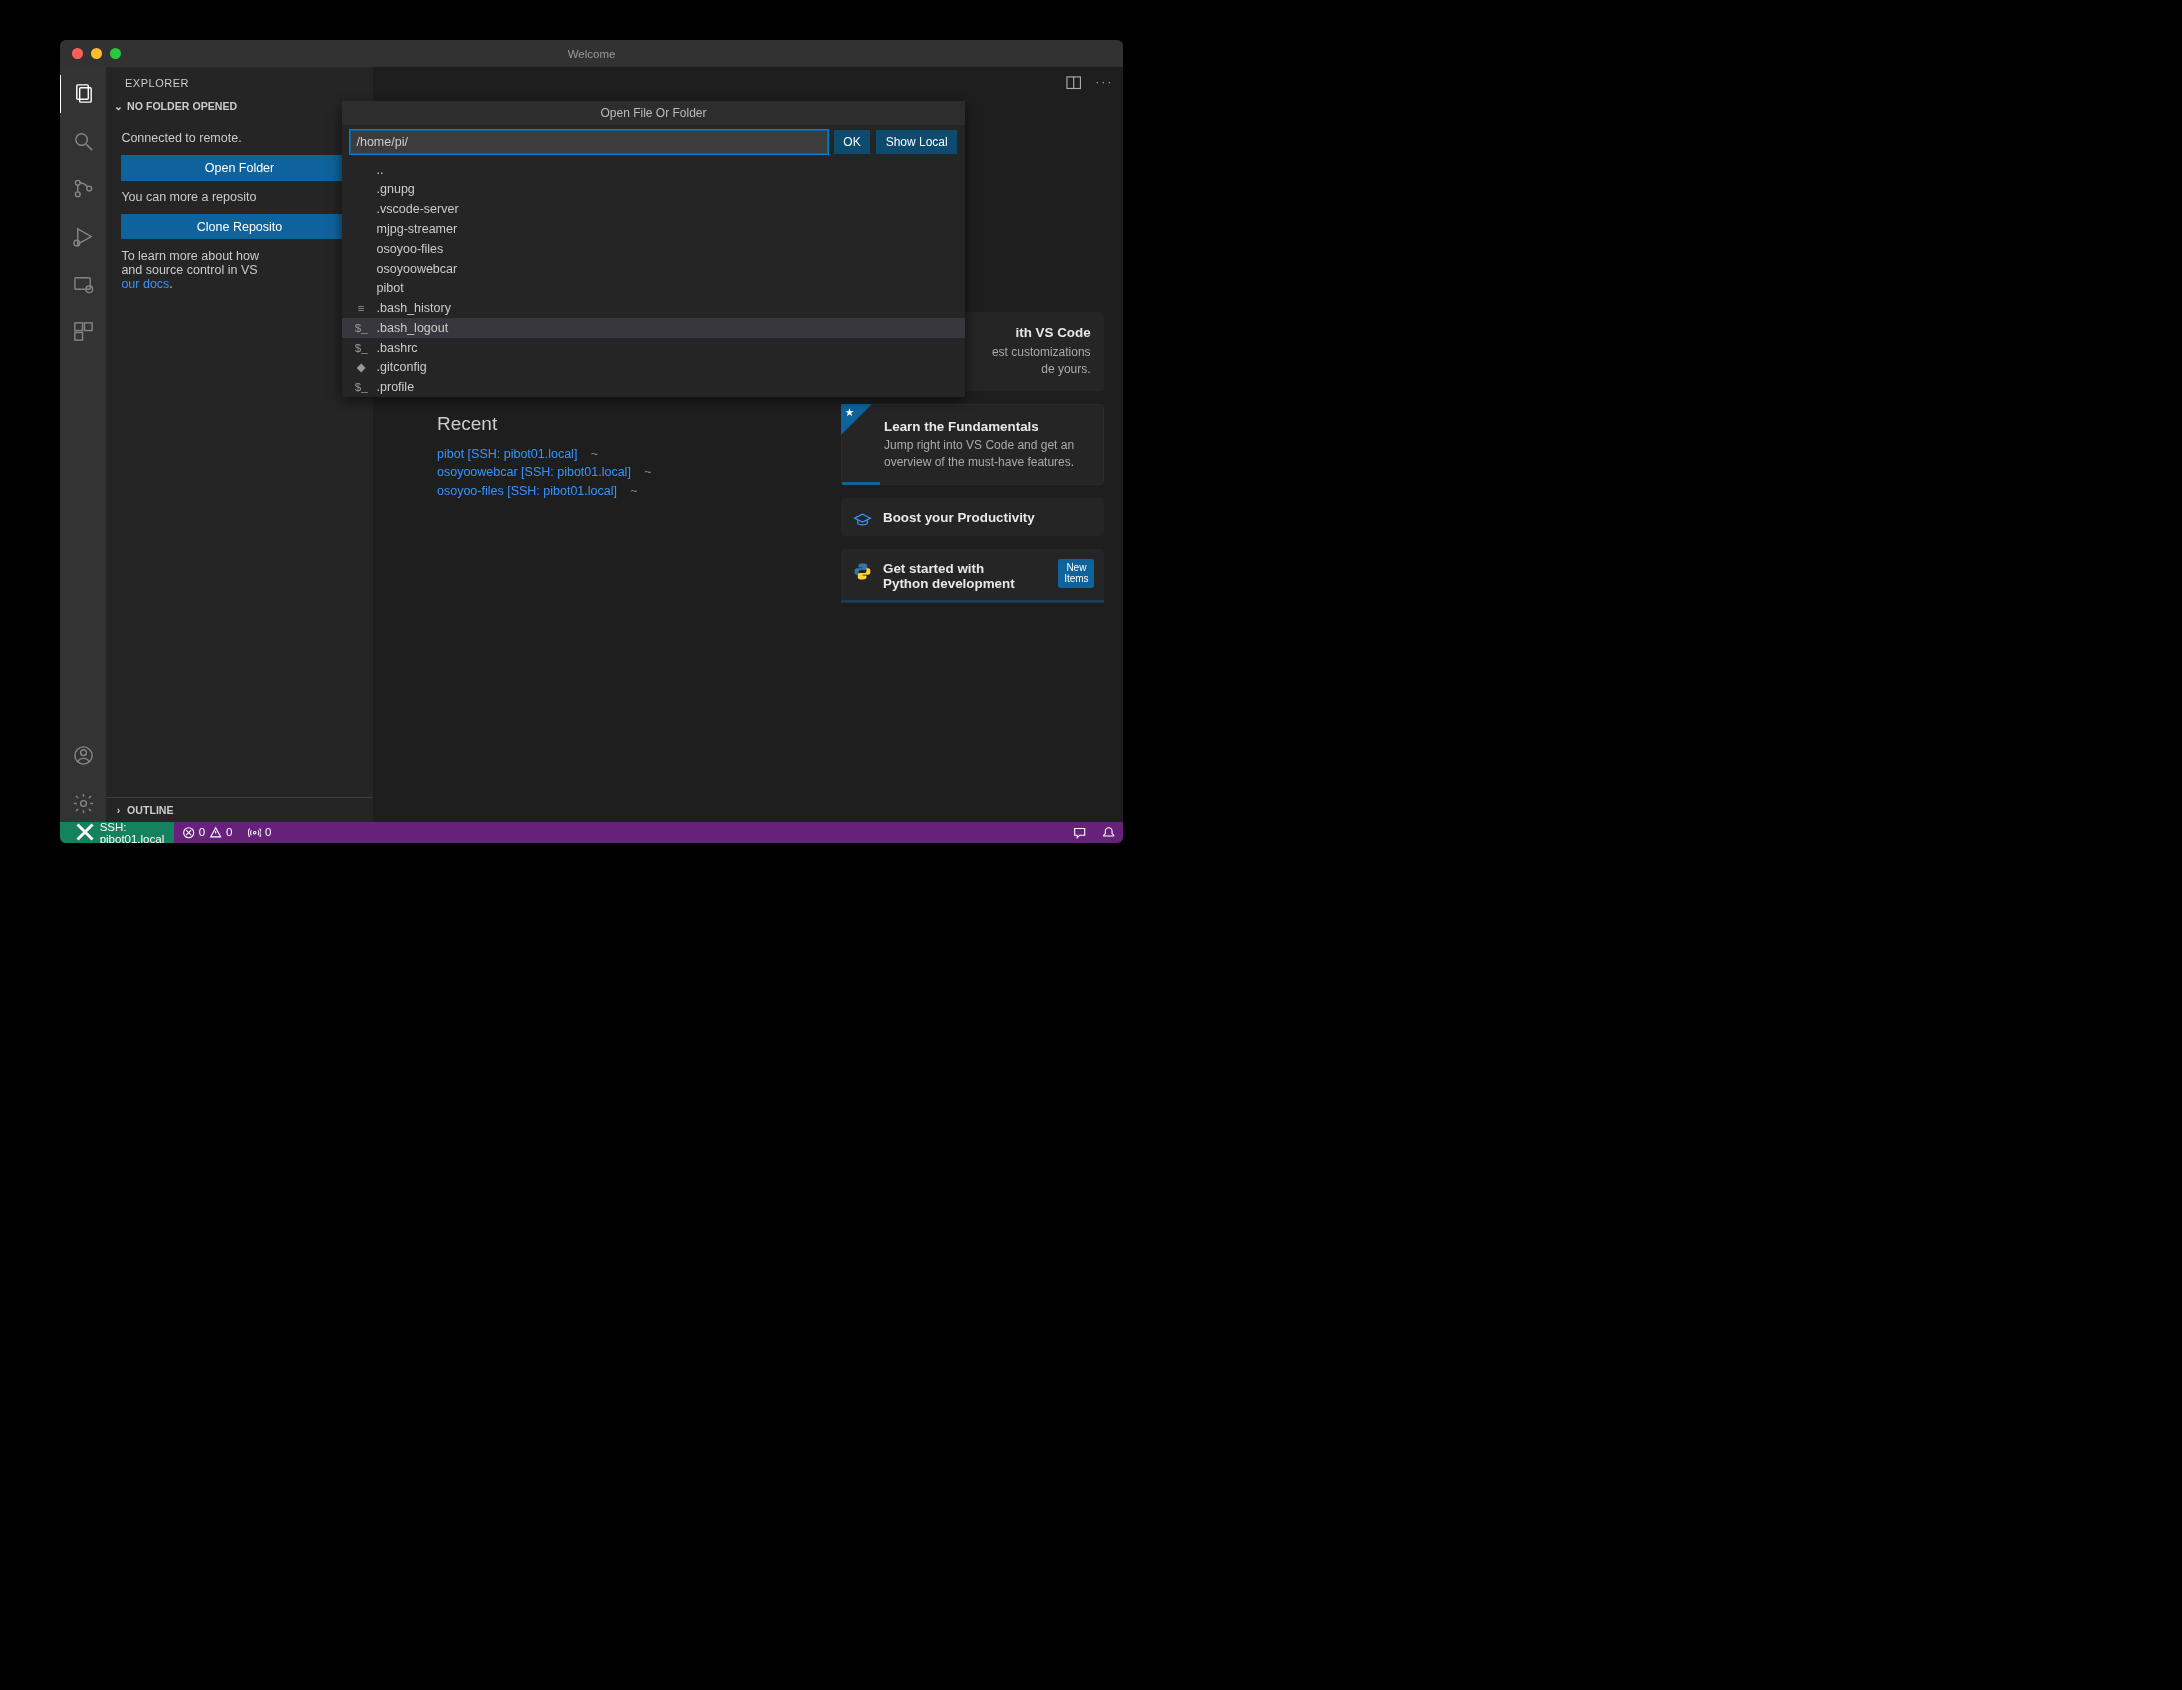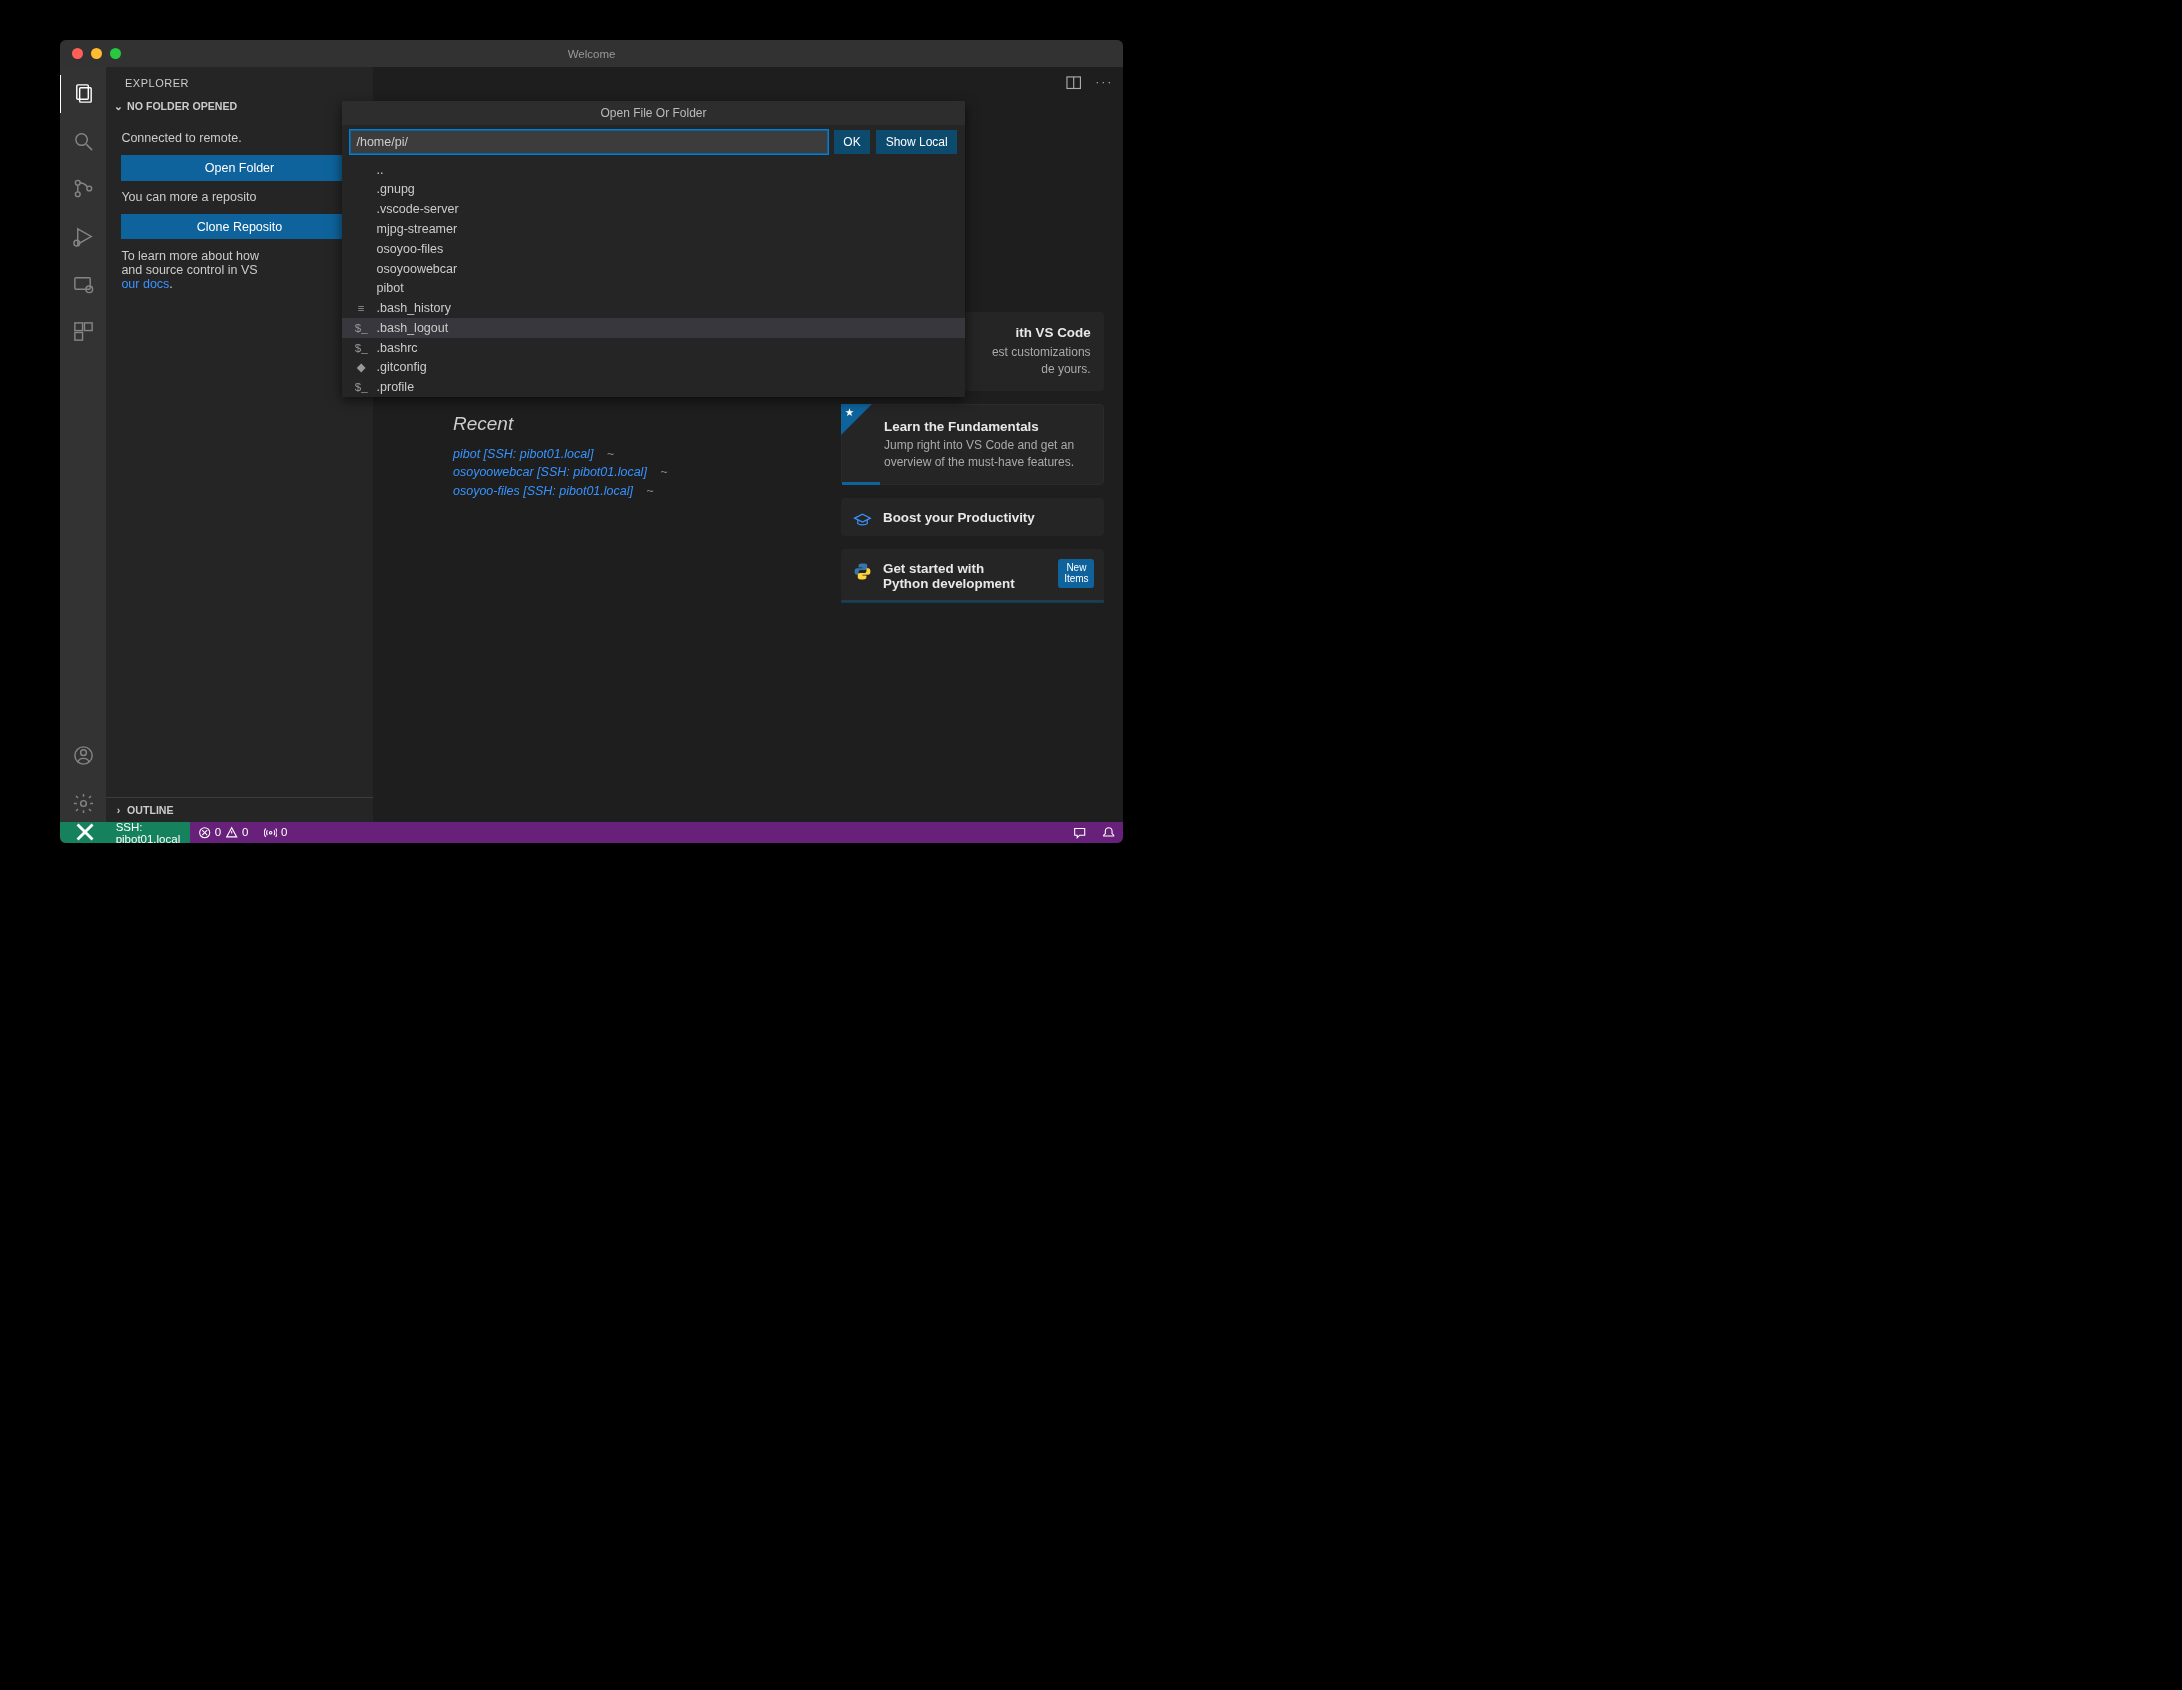--- a/index.html
+++ b/index.html
@@ -93,23 +93,22 @@
     position:relative;
   }
   .editor-actions {
     position:absolute; top:7.7px; right:9.6px;
     display:flex; gap:13.4px; color:#aaa;
   }
   .editor-actions svg{width:15.4px;height:15.4px;}
 
   
   .welcome {
-    position:absolute; left:80px; top:346px;
+    position:absolute; left:64px; top:346px;
     width: 259px;
-    font-style: italic;
   }
   .welcome h2 { font-weight:300; font-size:19px; color:#ccc; margin-bottom:11.5px;}
   .recent-item { display:flex; gap:13.4px; margin:4.8px 0; font-size:12.5px; }
   .recent-item .name { color:#3794ff; cursor:pointer;}
   .recent-item .path { color:#888; }
 
   .cards {
     position:absolute; right:19px; top:245px;
     width: 263px;
     display:flex; flex-direction:column; gap:13px;
@@ -197,21 +196,21 @@
   .statusbar {
     height: 21px;
     background:#68217a;
     display:flex; align-items:center;
     color:#fff; font-size:11.5px;
   }
   .sb-remote {
     background:#16825d;
     height:100%;
     display:flex; align-items:center;
-    padding:0 9.6px; gap:16px;
+    padding:0 9.6px; gap:0;
     cursor:pointer;
   }
   .sb-item { display:flex; align-items:center; gap:3.8px; padding:0 7.7px; cursor:pointer;}
   .sb-spacer { flex:1; }
   .sb-item svg{width:13.4px;height:13.4px;}
 
 </style>
 </head>
 <body>
 

